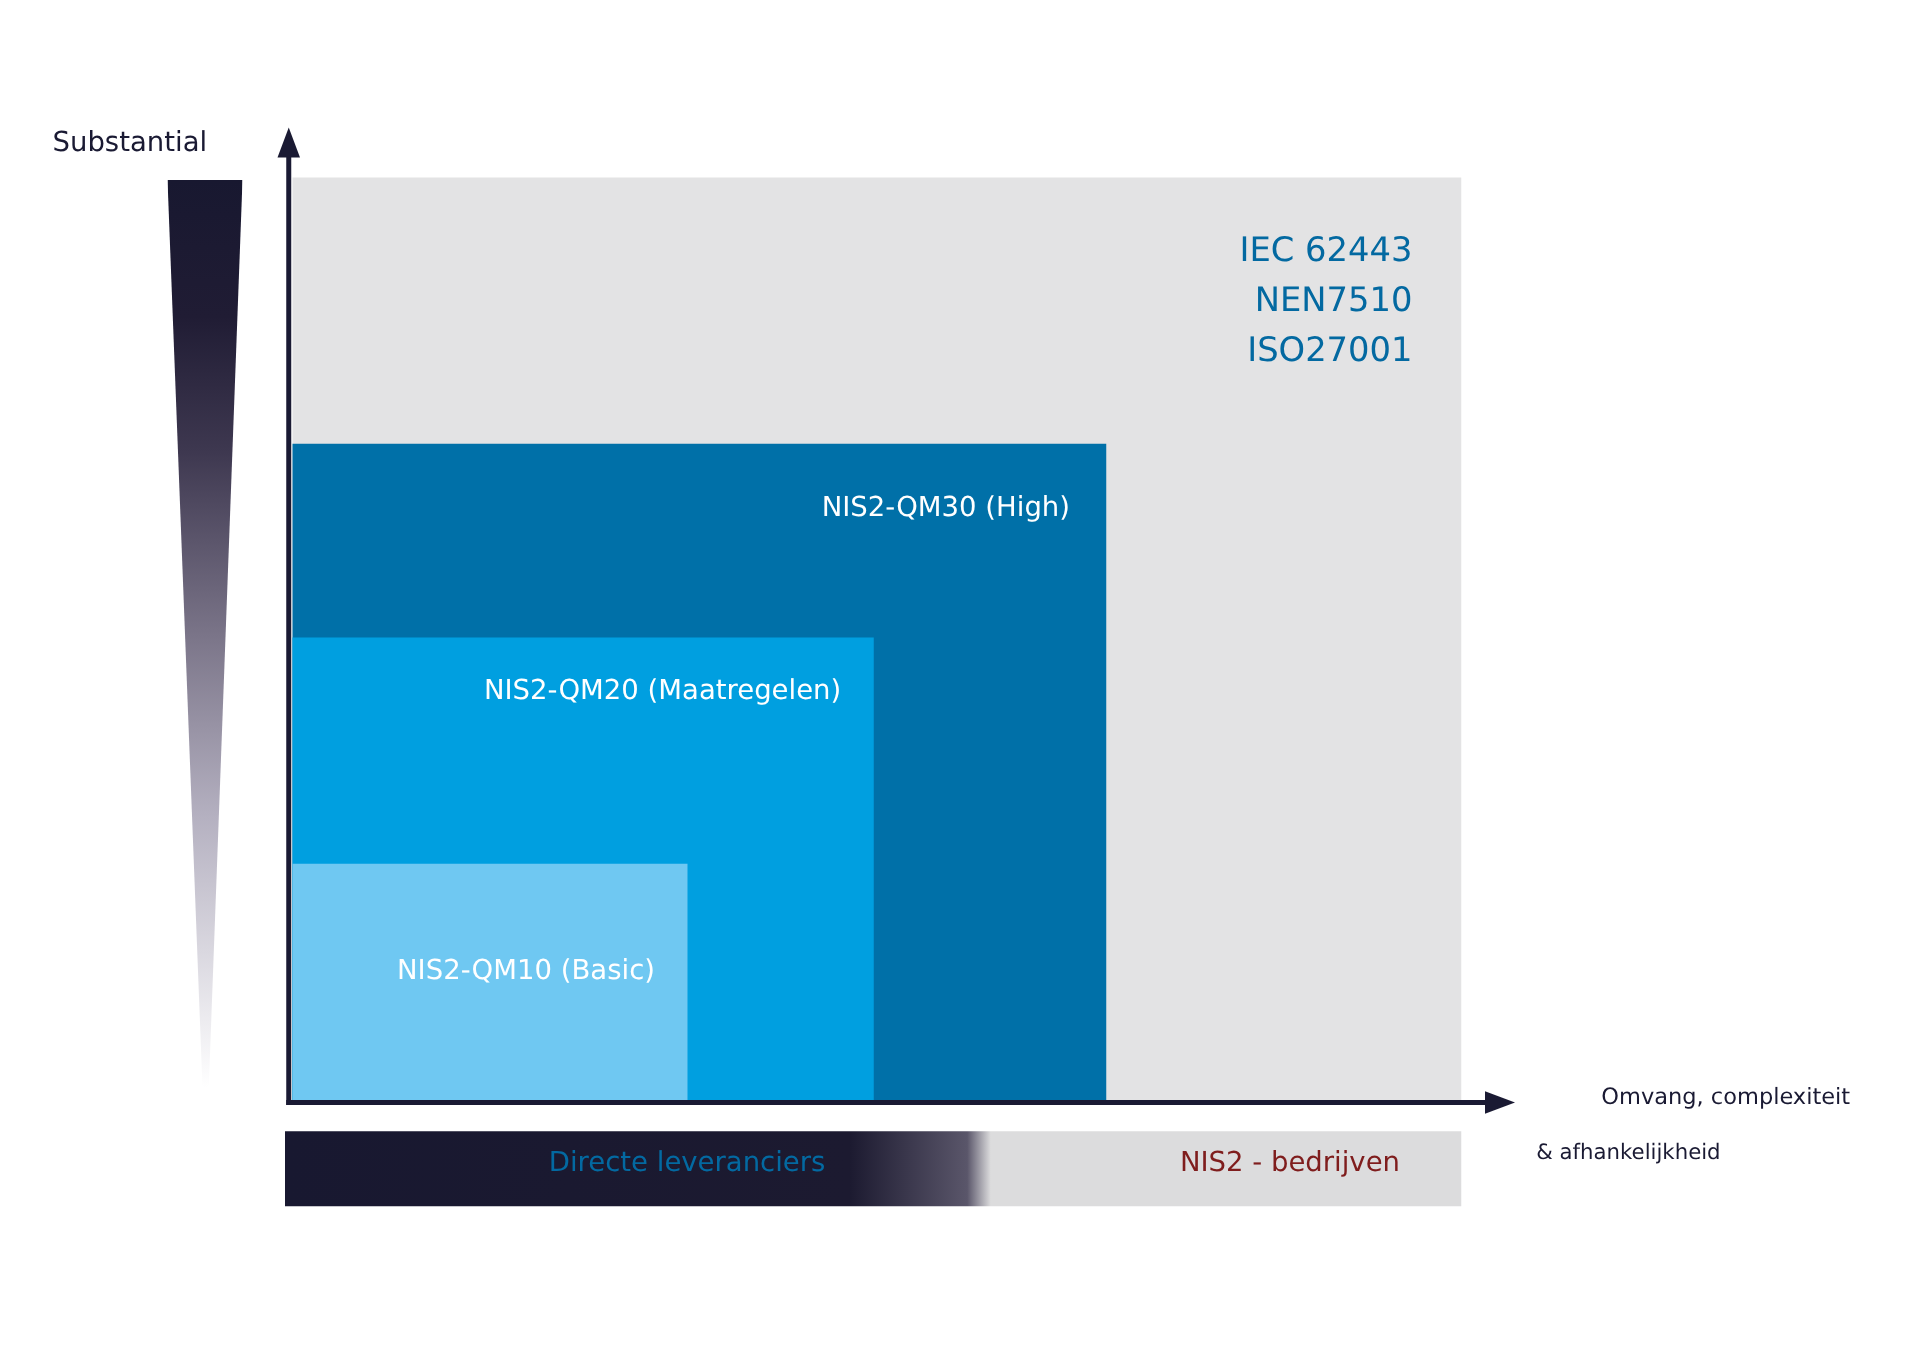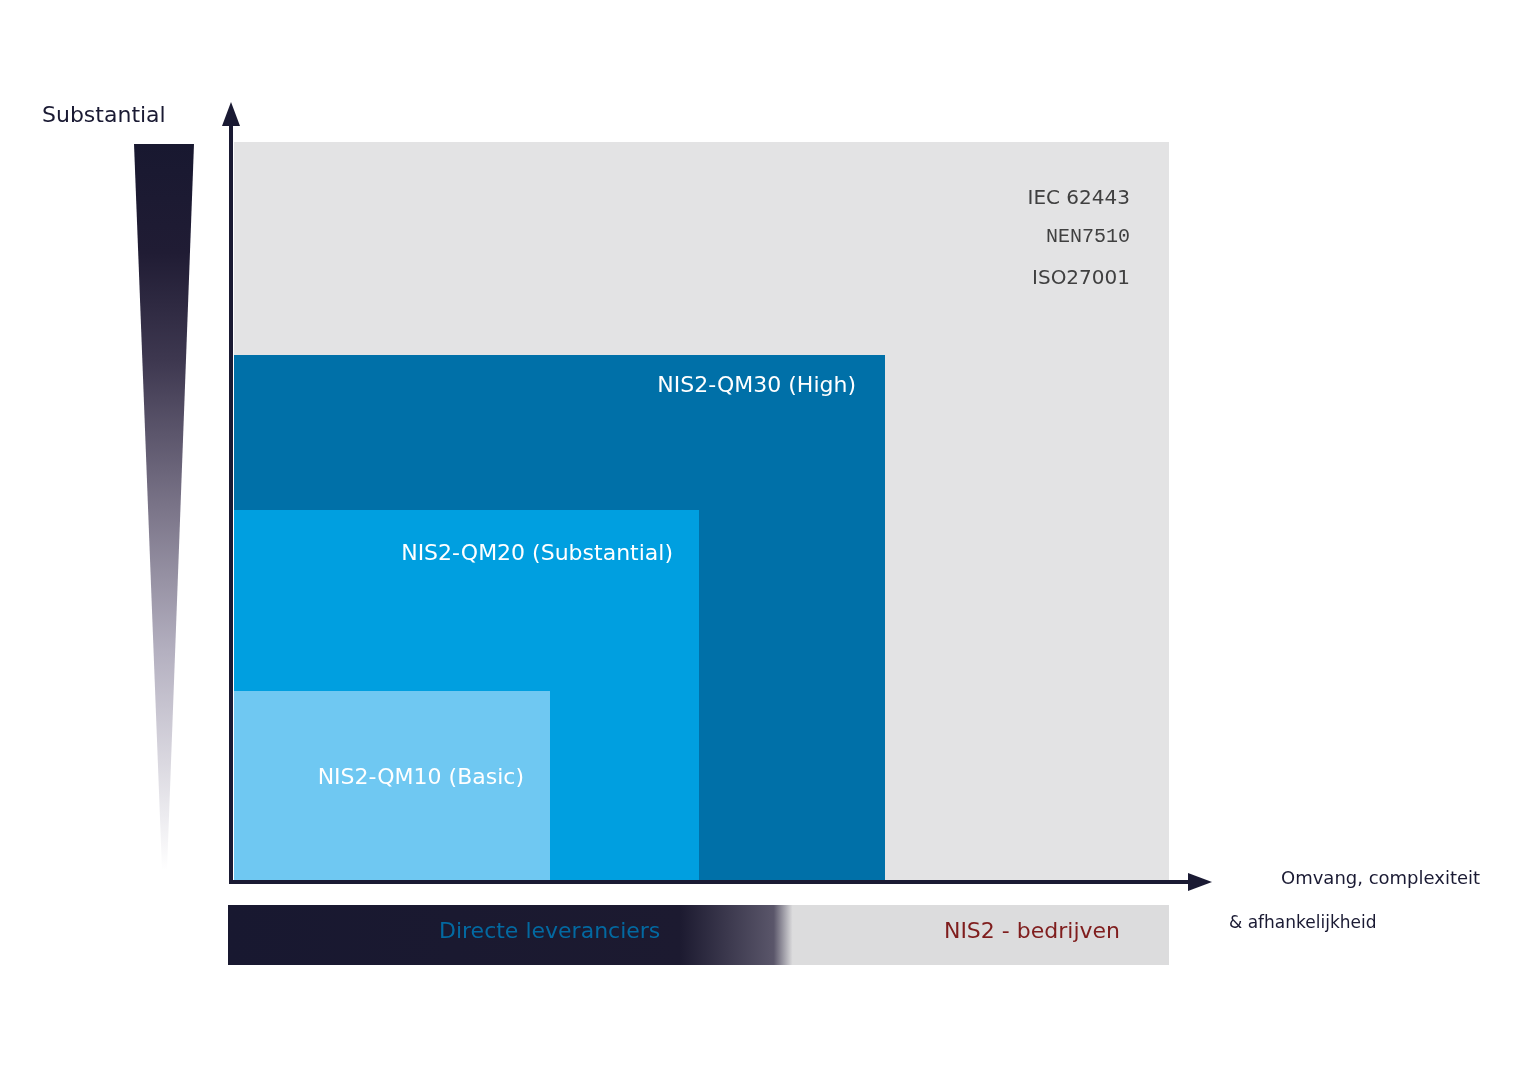--- a/index.html
+++ b/index.html
@@ -4,26 +4,26 @@
 <style>
   html, body { margin: 0; padding: 0; background: #ffffff; }
   body { width: 1536px; height: 1086px; position: relative; overflow: hidden;
          font-family: "DejaVu Sans", "Liberation Sans", sans-serif; color: #1a1a33; }
   .abs { position: absolute; }
   #gray-area { left: 234px; top: 142px; width: 935px; height: 738px; background: #e3e3e4; }
   #box-high { left: 234px; top: 355px; width: 651px; height: 525px; background: #0070a8; }
   #box-sub { left: 234px; top: 510px; width: 465px; height: 370px; background: #009fe0; }
   #box-basic { left: 234px; top: 691px; width: 316px; height: 189px; background: #6fc8f2; }
   .box-label { color: #ffffff; font-size: 22px; white-space: nowrap; text-align: right; }
-  #label-high { right: calc(1536px - 856px); top: 372px; }
+  #label-high { right: calc(1536px - 856px); top: 394px; }
   #label-sub { right: calc(1536px - 673px); top: 540px; }
   #label-basic { right: calc(1536px - 524px); top: 717px; margin-top: 47px; }
-  .std { color: #404040; font-size: 20px; right: calc(1536px - 1130px); white-space: nowrap; }
+  .std { color: #0369a1; font-size: 27px; right: calc(1536px - 1130px); white-space: nowrap; }
   #std-0 { top: 185px; }
-  #std-1 { top: 225px; font-family: Liberation Mono, monospace; }
+  #std-1 { top: 225px; }
   #std-2 { top: 265px; }
   #y-axis-line { left: 229px; top: 118px; width: 4px; height: 766px; background: #1a1a33; }
   #x-axis-line { left: 229px; top: 880px; width: 962px; height: 4px; background: #1a1a33; }
   #y-arrow { left: 222px; top: 102px; width: 0; height: 0;
     border-left: 9px solid transparent; border-right: 9px solid transparent; border-bottom: 24px solid #1a1a33; }
   #x-arrow { left: 1188px; top: 873px; width: 0; height: 0;
     border-top: 9px solid transparent; border-bottom: 9px solid transparent; border-left: 24px solid #1a1a33; }
   #y-label { left: 42px; top: 102px; font-size: 22px; white-space: nowrap; }
   #x-label-1 { left: 1281px; top: 867px; font-size: 18px; white-space: nowrap; }
   #x-label-2 { left: 1229px; top: 912px; font-size: 17px; white-space: nowrap; }
@@ -35,21 +35,21 @@
 </style>
 </head>
 <body>
 
 <div class="abs" id="gray-area"></div>
 <div class="abs" id="box-high"></div>
 <div class="abs" id="box-sub"></div>
 <div class="abs" id="box-basic"></div>
 
 <div class="abs box-label" id="label-high">NIS2-QM30 (High)</div>
-<div class="abs box-label" id="label-sub">NIS2-QM20 (Substantial)</div>
+<div class="abs box-label" id="label-sub">NIS2-QM20 (Maatregelen)</div>
 <div class="abs box-label" id="label-basic">NIS2-QM10 (Basic)</div>
 
 <div class="abs std" id="std-0">IEC 62443</div>
 <div class="abs std" id="std-1">NEN7510</div>
 <div class="abs std" id="std-2">ISO27001</div>
 
 <div class="abs" id="y-axis-line"></div>
 <div class="abs" id="y-arrow"></div>
 <div class="abs" id="x-axis-line"></div>
 <div class="abs" id="x-arrow"></div>

